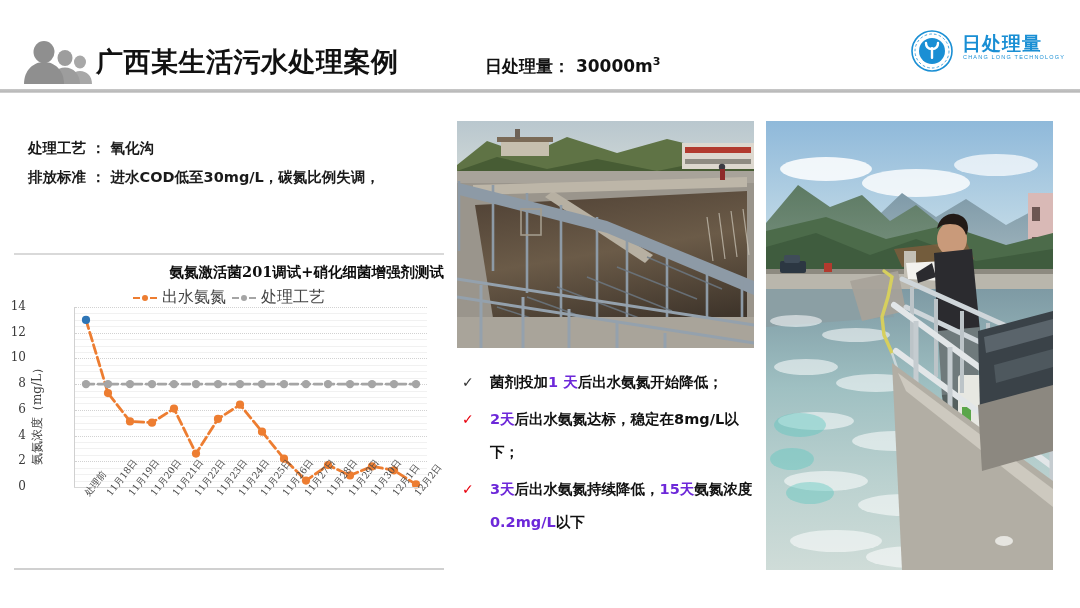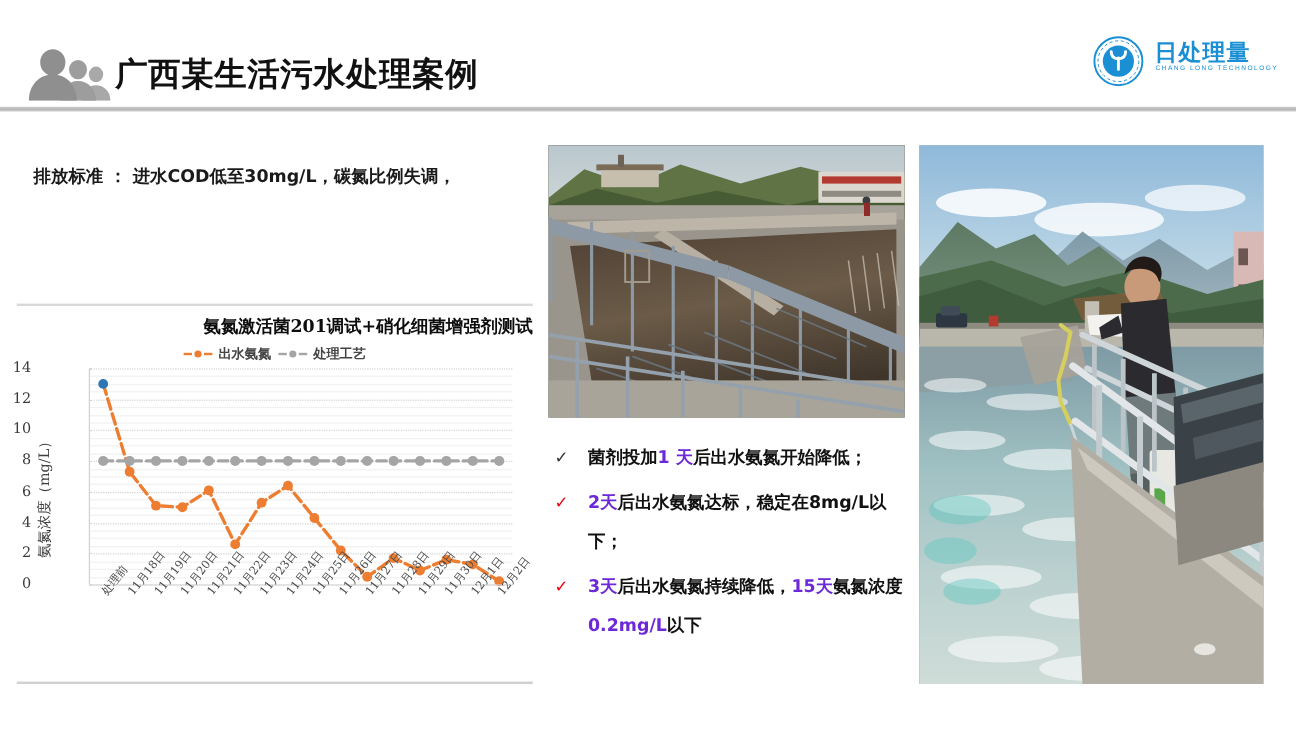--- a/index.html
+++ b/index.html
@@ -61,21 +61,21 @@
     border-bottom:2px solid #d0d0d0;
   }
   #chart-title {
     position:absolute; left:0; top:8px; width:430px; text-align:right;
     font-family:"DejaVu Serif", serif;
     font-size:14.5px; font-weight:bold; color:#0d0d0d;
   }
   #chart-legend {
     position:absolute; left:0; top:32px; width:430px;
     display:flex; justify-content:center; align-items:center; gap:6px;
-    font-family:"DejaVu Sans", sans-serif; font-size:11px; color:#444;font-weight:bold;
+    font-family:"DejaVu Sans", sans-serif; font-size:16px; color:#444;
   }
   .lg { display:flex; align-items:center; gap:2px; }
   .lg .dash { width:7px; height:2px; }
   .lg .dot  { width:6px; height:6px; border-radius:50%; }
   .lg .lbl  { margin-left:3px; }
 
   #ylab {
     position:absolute; left:-42px; top:150px; width:130px;
     transform:rotate(-90deg);
     text-align:center;
@@ -139,37 +139,39 @@
     <ellipse cx="56" cy="22" rx="6" ry="6.5" fill="#a8a8a8"></ellipse>
     <path d="M44 44c0-8 5.4-13 12-13s12 5 12 13z" fill="#a8a8a8"></path>
     <ellipse cx="41" cy="18" rx="7.5" ry="8" fill="#9d9d9d"></ellipse>
     <path d="M26 44c0-10 6.7-16.5 15-16.5S56 34 56 44z" fill="#9d9d9d"></path>
     <ellipse cx="20" cy="12" rx="10.5" ry="11" fill="#8f8f8f"></ellipse>
     <path d="M0 44c0-13.5 9-22 20-22s20 8.5 20 22z" fill="#8f8f8f"></path>
   </svg>
 
   <div id="slide-title">广西某生活污水处理案例</div>
 
+  <div id="subtitle"><span>日处理量： 30000m</span><sup>3</sup></div>
 
   <div id="header-rule"></div>
 
   <div id="logo">
     <svg width="44" height="42" viewBox="0 0 44 42" style="position:absolute;left:4px;top:0;">
       <circle cx="22" cy="21" r="20" fill="none" stroke="#1a8fd4" stroke-width="1.6"></circle>
       <circle cx="22" cy="21" r="17" fill="none" stroke="#1a8fd4" stroke-width="0.8" stroke-dasharray="2.6 2.2"></circle>
       <circle cx="22" cy="21" r="13" fill="#1a8fd4"></circle>
       <path d="M16 13c0 4 2 6 6 6s6-2 6-6" fill="none" stroke="#fff" stroke-width="2.4" stroke-linecap="round"></path>
       <rect x="20.8" y="17" width="2.4" height="12" rx="1.1" fill="#fff"></rect>
     </svg>
     <div id="logo-text">日处理量</div>
     <div id="logo-sub">CHANG LONG TECHNOLOGY</div>
   </div>
 </div>
 
 <div id="info-block">
+  <div class="ln">处理工艺 ： 氧化沟</div>
   <div class="ln">排放标准 ： 进水COD低至30mg/L，碳氮比例失调，</div>
 </div>
 
 <div id="chart-card">
   <div id="chart-title">氨氮激活菌201调试+硝化细菌增强剂测试</div>
   <div id="chart-legend">
       <div class="lg">
         <span class="dash" style="background: rgb(237, 125, 49);"></span>
         <span class="dot" style="background: rgb(237, 125, 49);"></span>
         <span class="dash" style="background: rgb(237, 125, 49);"></span>

